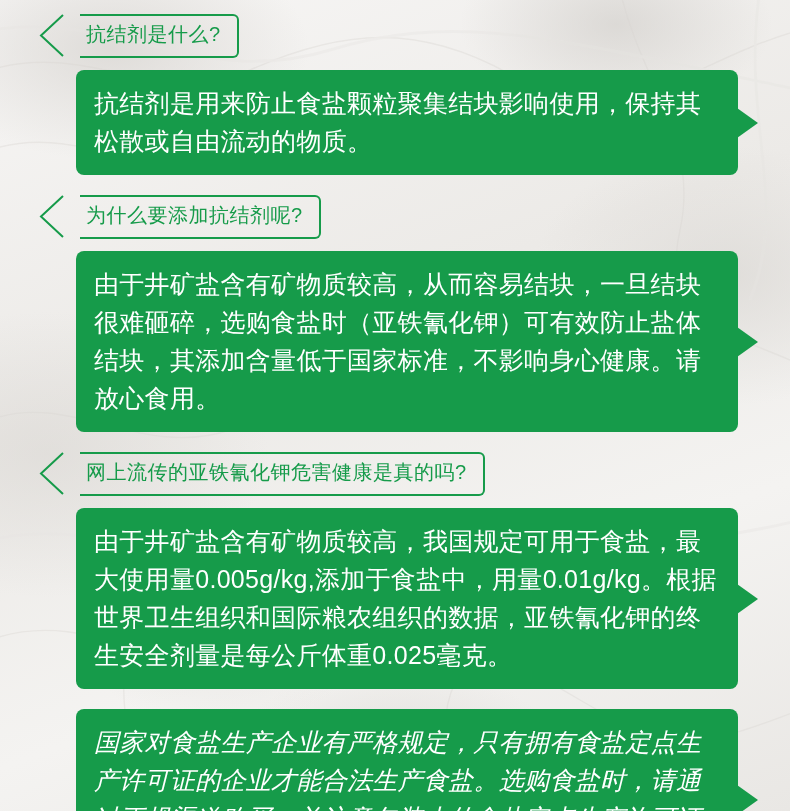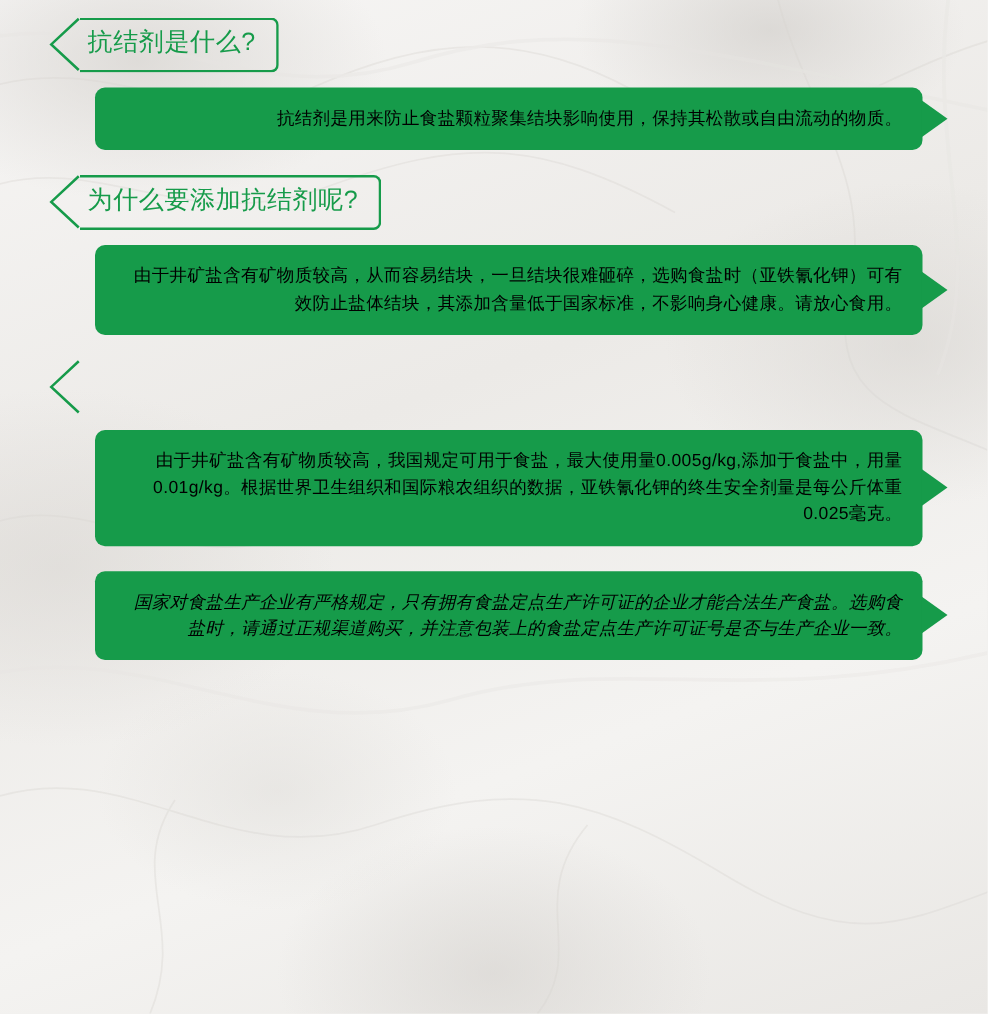--- a/index.html
+++ b/index.html
@@ -57,20 +57,21 @@
     position: relative;
   }
   .q-arrow svg { display: block; }
   .q-bubble {
     border: 2px solid #169B4A;
     border-left: none;
     border-radius: 0 6px 6px 0;
     padding: 7px 16px 9px 6px;
     display: inline-block;
     background: transparent;
+    margin-left: 16px;
   }
   .q-text {
     color: #169B4A;
     font-size: 20px;
     line-height: 1.15;
     letter-spacing: 0.5px;
     white-space: nowrap;
   }
 
   
@@ -81,25 +82,24 @@
     margin-bottom: 20px;
   }
   .a-bubble {
     background: #169B4A;
     border-radius: 8px;
     padding: 14px 16px 15px 18px;
     flex: 1 1 auto;
     max-width: 625px;
   }
   .a-text {
-    color: #000000;
-    font-size: 14px;
+    color: #ffffff;
+    font-size: 25px;
     line-height: 1.52;
     letter-spacing: 0.3px;
-    text-align: right;
   }
   .a-arrow {
     width: 22px;
     flex: 0 0 22px;
     position: relative;
   }
   .a-arrow svg {
     position: absolute;
     top: 50%;
     left: -1px;
@@ -182,20 +182,23 @@
       </div>
     </div>
 
     <div class="faq-item item-3">
       <div class="q-row">
         <div class="q-arrow">
           <svg width="26" height="44" viewBox="0 0 26 44">
             <path d="M25 1 L3 21.5 L25 42" fill="none" stroke="#169B4A" stroke-width="2" stroke-linejoin="miter"></path>
           </svg>
         </div>
+        <div class="q-bubble">
+          <span class="q-text">网上流传的亚铁氰化钾危害健康是真的吗?</span>
+        </div>
       </div>
       <div class="a-row">
         <div class="a-bubble">
           <div class="a-text">由于井矿盐含有矿物质较高，我国规定可用于食盐，最大使用量0.005g/kg,添加于食盐中，用量0.01g/kg。根据世界卫生组织和国际粮农组织的数据，亚铁氰化钾的终生安全剂量是每公斤体重0.025毫克。</div>
         </div>
         <div class="a-arrow">
           <svg width="22" height="30" viewBox="0 0 22 30">
             <path d="M0 0 L21 15 L0 30 Z" fill="#169B4A"></path>
           </svg>
         </div>

